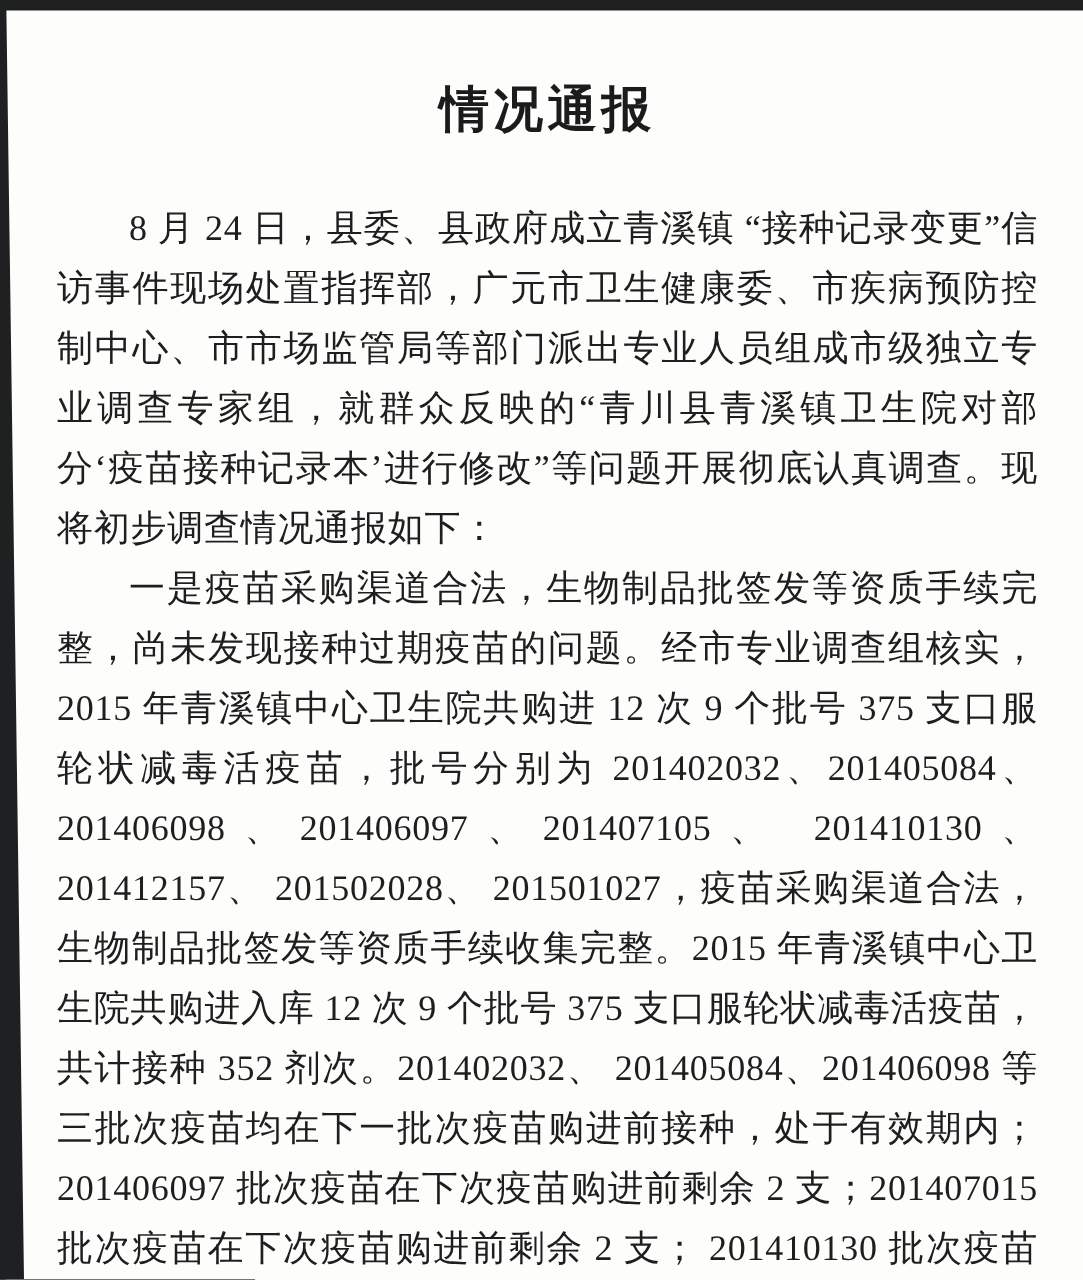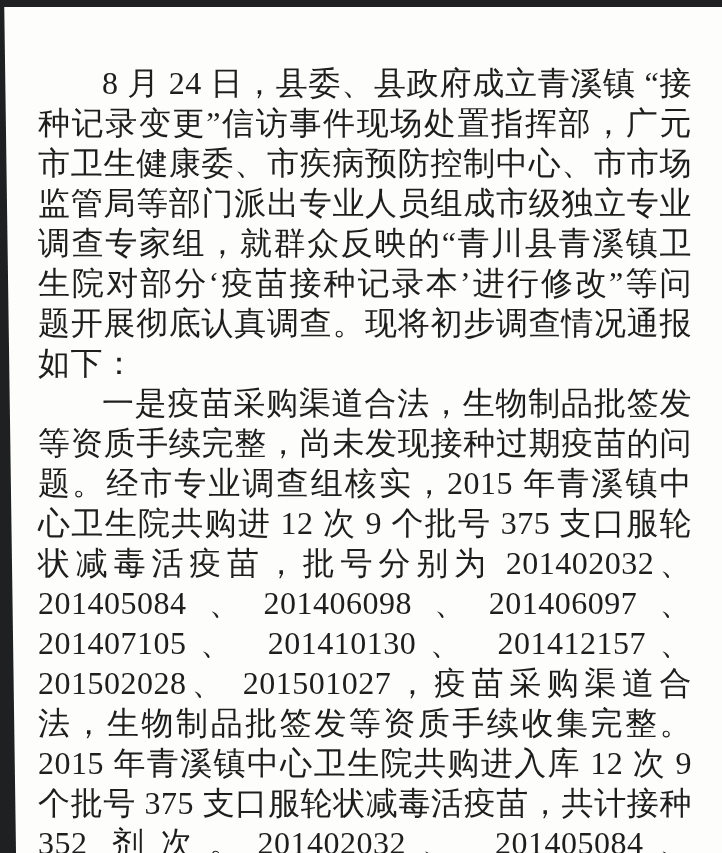--- a/index.html
+++ b/index.html
@@ -43,35 +43,36 @@
     font-size: 33px;
     font-weight: bold;
     color: #1b1b1b;
     text-align: center;
     letter-spacing: 3px;
     margin: 24px 0 0 0;
     line-height: 46px;
   }
   .para {
     font-family: "Liberation Serif", "DejaVu Serif", serif;
-    font-size: 32px;
+    font-size: 24px;
     line-height: 40px;
     color: #1e1e1e;
     letter-spacing: 0.5px;
     text-align: justify;
     text-align-last: left;
     text-indent: 2em;
     margin: 0;
   }
   .para.first {
     margin-top: 36px;
   }
 </style>
 </head>
 <body>
 
 <div class="frame">
   <div class="page">
+    <h1 class="title">情况通报</h1>
     <p class="para first">8 月 24 日，县委、县政府成立青溪镇 “接种记录变更”信访事件现场处置指挥部，广元市卫生健康委、市疾病预防控制中心、市市场监管局等部门派出专业人员组成市级独立专业调查专家组，就群众反映的“青川县青溪镇卫生院对部分‘疫苗接种记录本’进行修改”等问题开展彻底认真调查。现将初步调查情况通报如下：</p>
     <p class="para">一是疫苗采购渠道合法，生物制品批签发等资质手续完整，尚未发现接种过期疫苗的问题。经市专业调查组核实，2015 年青溪镇中心卫生院共购进 12 次 9 个批号 375 支口服轮状减毒活疫苗，批号分别为 201402032、201405084、201406098、201406097、201407105、 201410130、 201412157、 201502028、 201501027，疫苗采购渠道合法，生物制品批签发等资质手续收集完整。2015 年青溪镇中心卫生院共购进入库 12 次 9 个批号 375 支口服轮状减毒活疫苗，共计接种 352 剂次。201402032、 201405084、201406098 等三批次疫苗均在下一批次疫苗购进前接种，处于有效期内； 201406097 批次疫苗在下次疫苗购进前剩余 2 支；201407015 批次疫苗在下次疫苗购进前剩余 2 支； 201410130 批次疫苗在下次疫苗购进前剩余 6 支； 201412157 批次疫苗在下次疫苗购进前剩余 7 支；201502028 批次疫苗在下次疫苗购进前剩余</p>
   </div>
   <div class="edge-left"></div>
 </div>
 
 </body></html>

